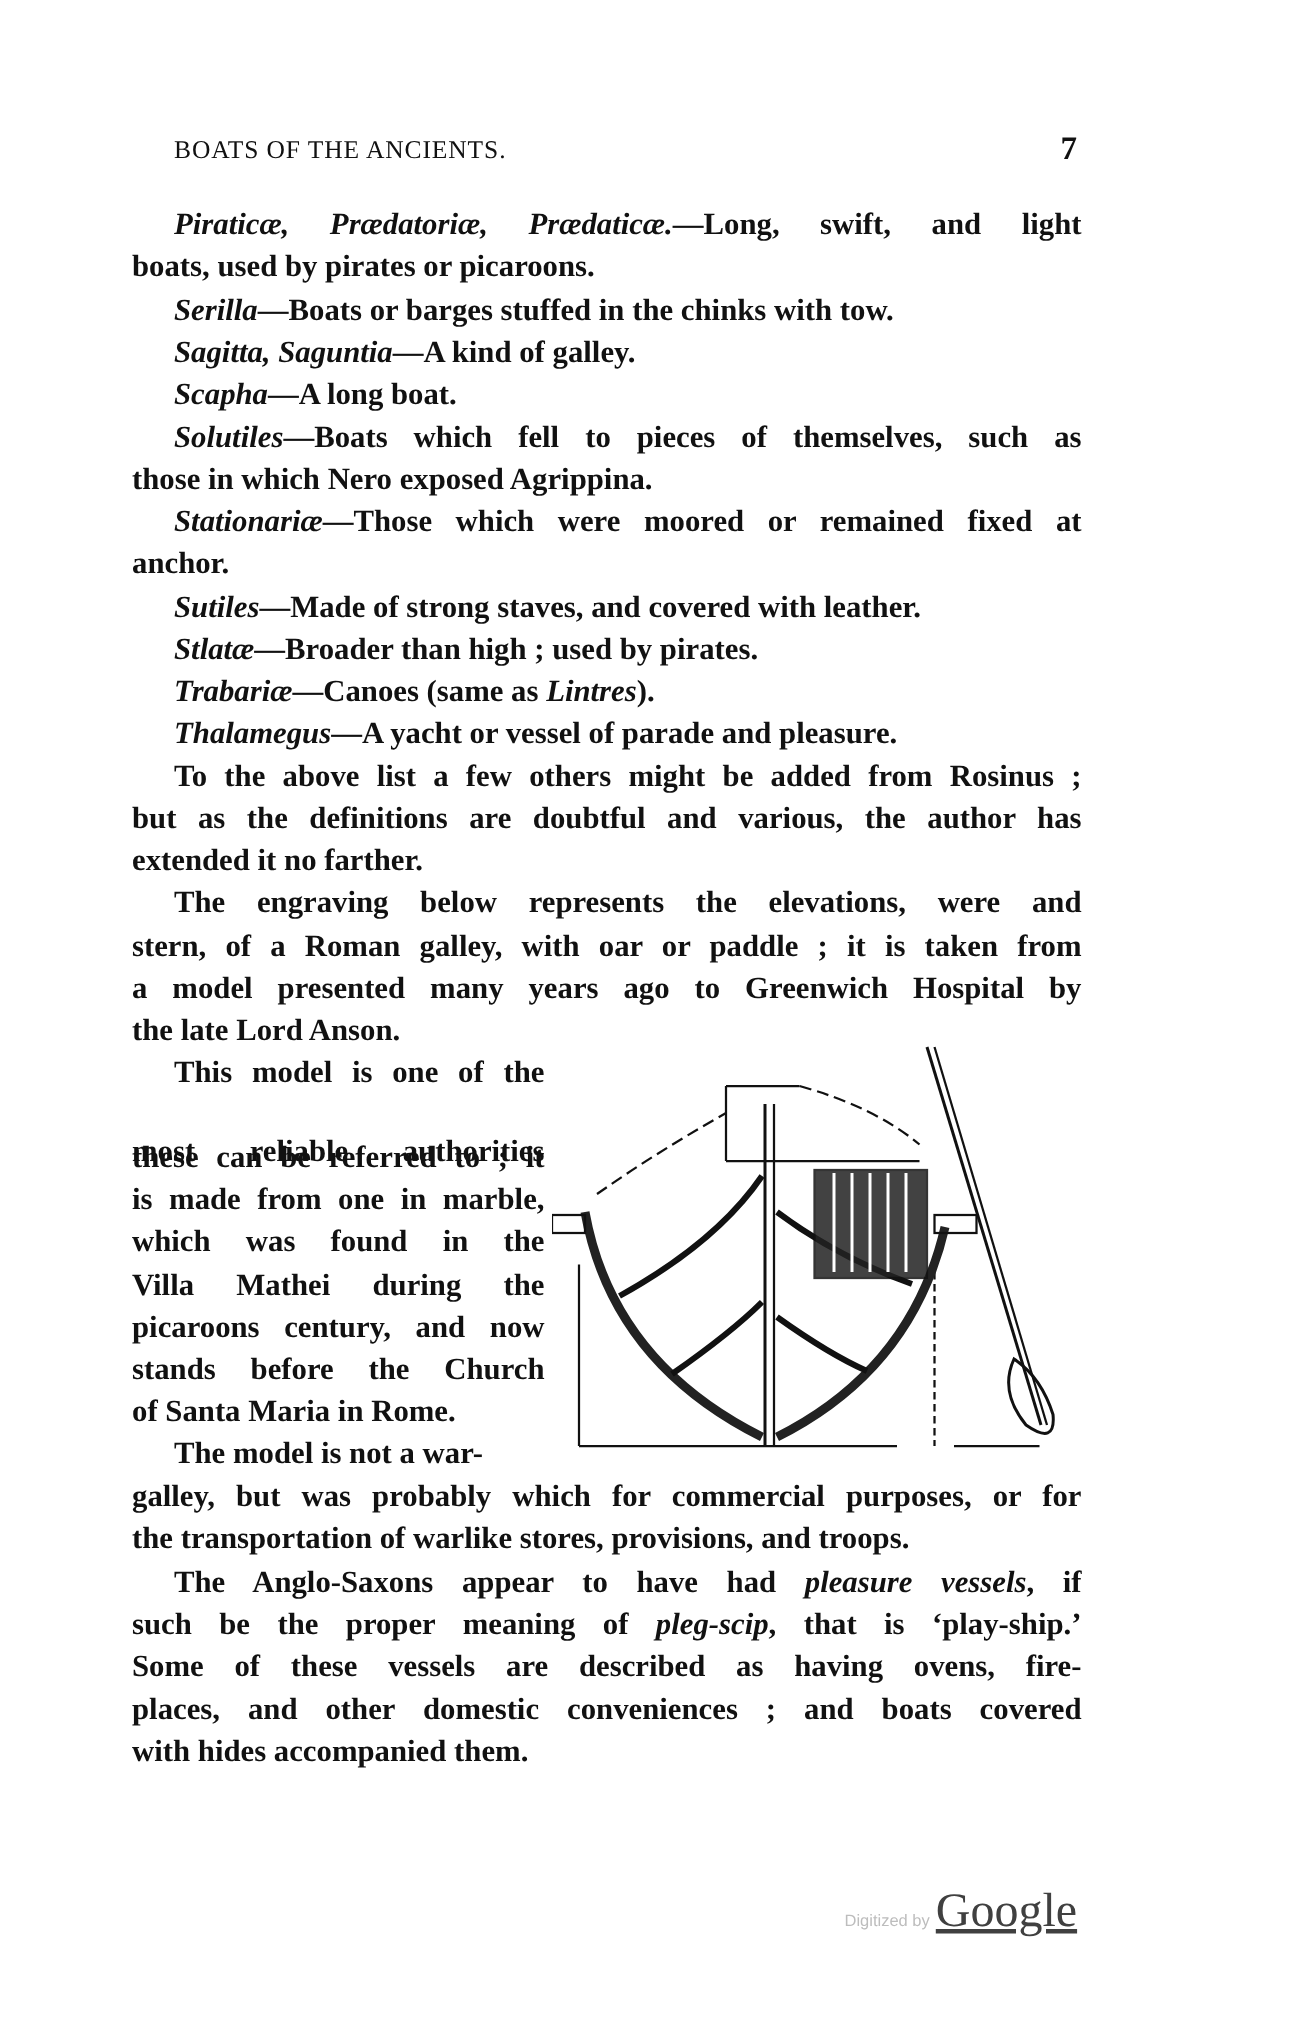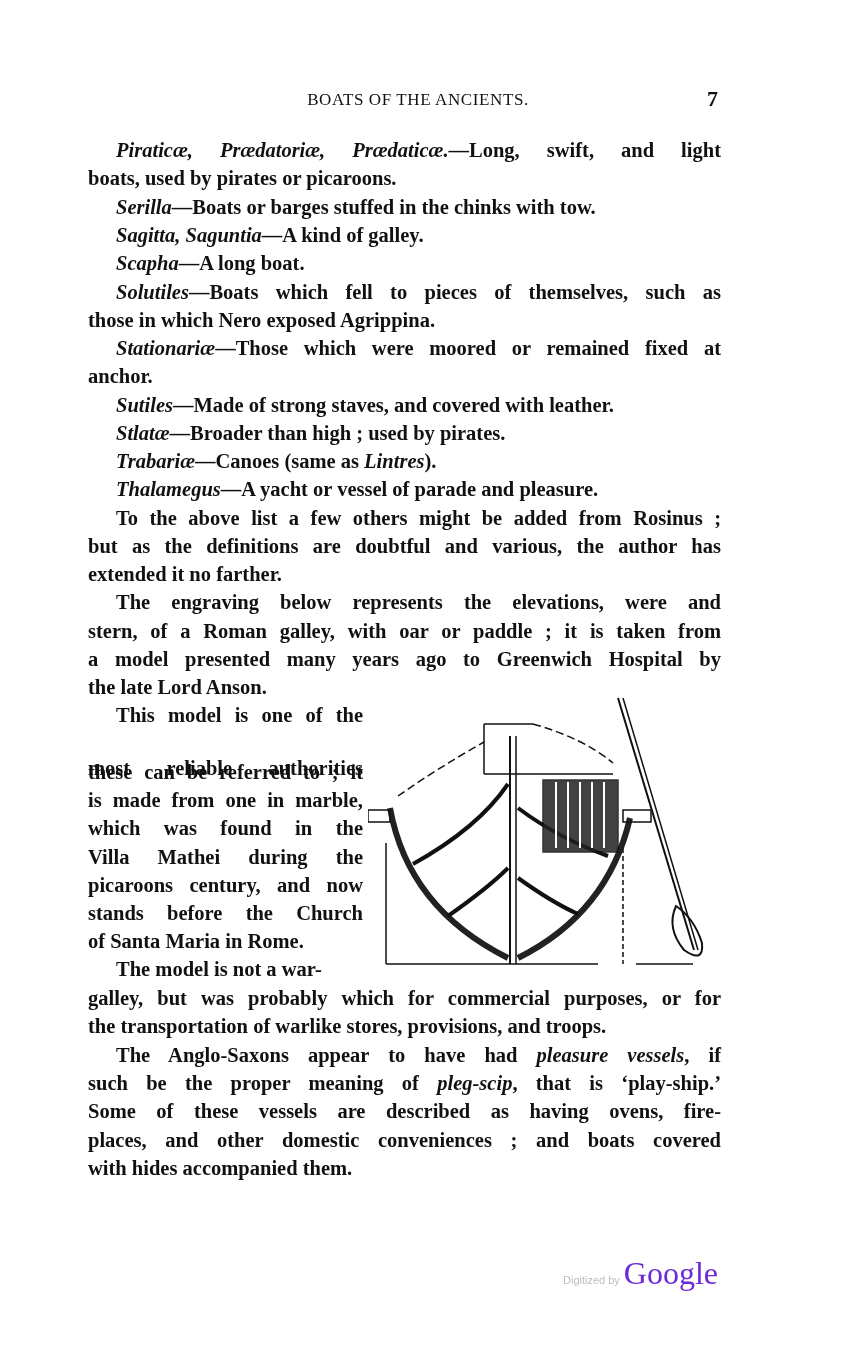--- a/index.html
+++ b/index.html
@@ -1,32 +1,32 @@
 <!DOCTYPE html>
 <html><head>
 <meta charset="utf-8">
 <style>
   html, body { margin:0; padding:0; background:#ffffff; }
   body { width:860px; height:1353px; position:relative; overflow:hidden;
          font-family:"Liberation Serif","DejaVu Serif",serif; color:#111; }
   .header { position:absolute; top:88px; left:116px; width:604px; height:26px; }
-  .running-title { position:absolute; left:0; right:0; text-align:center;
+  .running-title { position:absolute; left:0; right:0; text-align:left;
                    font-size:17px; letter-spacing:0.6px; top:2px; }
   .page-number { position:absolute; right:2px; top:-2px; font-size:22px; font-weight:bold; }
   .line { position:absolute; left:88px; width:633px; font-size:20.5px; line-height:28px;
           white-space:nowrap; font-weight:bold; }
   .line.indent { left:116px; width:605px;font-family:Liberation Serif, serif; }
   .just { text-align:justify; text-align-last:justify; }
   .line i, .line em { font-weight:bold; }
   .narrow { width:275px; }
   .narrow.indent { width:247px; }
   .figure { position:absolute; left:368px; top:688px; width:340px; height:280px; }
   .watermark { position:absolute; left:563px; top:1255px; color:#bdbdbd; white-space:nowrap; }
   .watermark .small { font-family:"Liberation Sans",sans-serif; font-size:11px;text-align:center; }
-  .watermark .big { font-size:32px; color:#6d28d9; }
+  .watermark .big { font-size:32px; color:#404040;text-decoration:underline; }
 </style>
 </head>
 <body>
 
 <div class="header">
   <div class="running-title">BOATS OF THE ANCIENTS.</div>
   <div class="page-number">7</div>
 </div>
 
 <div class="line indent just" style="top:136px"><i>Piraticæ, Prædatoriæ, Prædaticæ.</i><span>—</span><span>Long, swift, and light</span></div>

